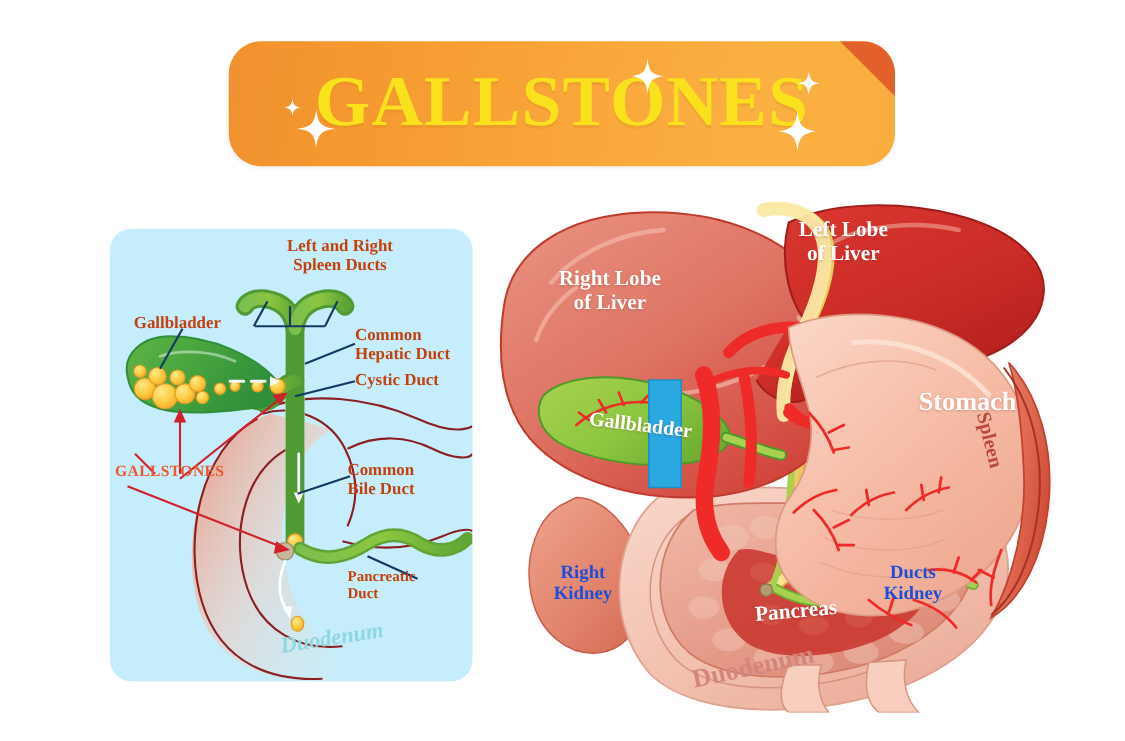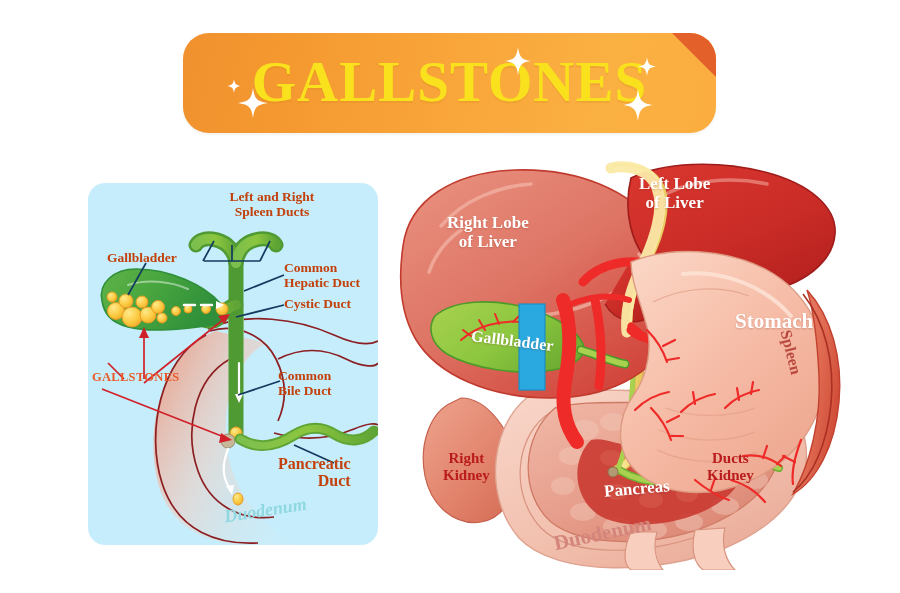--- a/index.html
+++ b/index.html
@@ -32,21 +32,21 @@
   .lbl{position:absolute;color:#c2410c;font-weight:bold;font-family:"Liberation Serif",serif;
        line-height:1.08;white-space:nowrap;}
   .lbl.c{text-align:center;}
 
   
   #anatomy{position:absolute;left:395px;top:150px;width:500px;height:420px;}
   #anatomy svg{position:absolute;left:0;top:0;}
   .wlbl{position:absolute;color:#ffffff;font-weight:bold;font-family:"Liberation Serif",serif;
         line-height:1.1;text-align:center;white-space:nowrap;
         text-shadow:0 1px 2px rgba(120,30,20,.25);}
-  .rlbl{position:absolute;color:#b91c1c;font-weight:bold;font-family:"Liberation Serif",serif;
+  .rlbl{position:absolute;color:#1d4ed8;font-weight:bold;font-family:"Liberation Serif",serif;
         line-height:1.12;text-align:center;white-space:nowrap;}
 </style>
 </head>
 <body>
 
 <div class="stage">
 
   <div id="banner">
     <div class="plate"></div>
     <div class="fold"></div>
@@ -197,21 +197,21 @@
 
     <div class="lbl" style="left:196px;top:114px;font-size:13.5px;text-align:right;">Cystic Duct</div>
 
     <div class="lbl" style="left:4px;top:188px;font-size:12.5px;color:#ea5a29;letter-spacing:.3px;">GALLSTONES</div>
 
     <div class="lbl" style="left:190px;top:186px;font-size:13.5px;">
       <div>Common</div>
       <div>Bile Duct</div>
     </div>
 
-    <div class="lbl" style="left:190px;top:272px;font-size:16px;text-align:right;">
+    <div class="lbl" style="left:190px;top:272px;font-size:12px;">
       <div>Pancreatic</div>
       <div>Duct</div>
     </div>
 
     <div class="lbl" style="left:136px;top:318px;font-size:18px;color:#8fd8e0;font-style:italic;transform:rotate(-9deg);">Duodenum</div>
   </div>
 
   <div id="anatomy">
     <svg width="500" height="420" viewBox="0 0 500 420">
       <defs>

